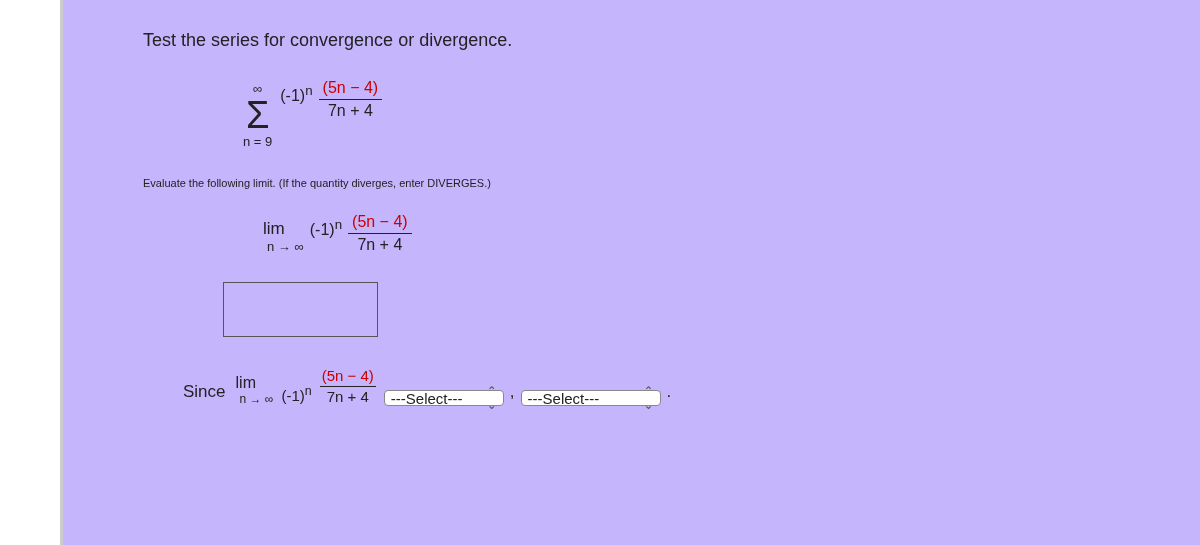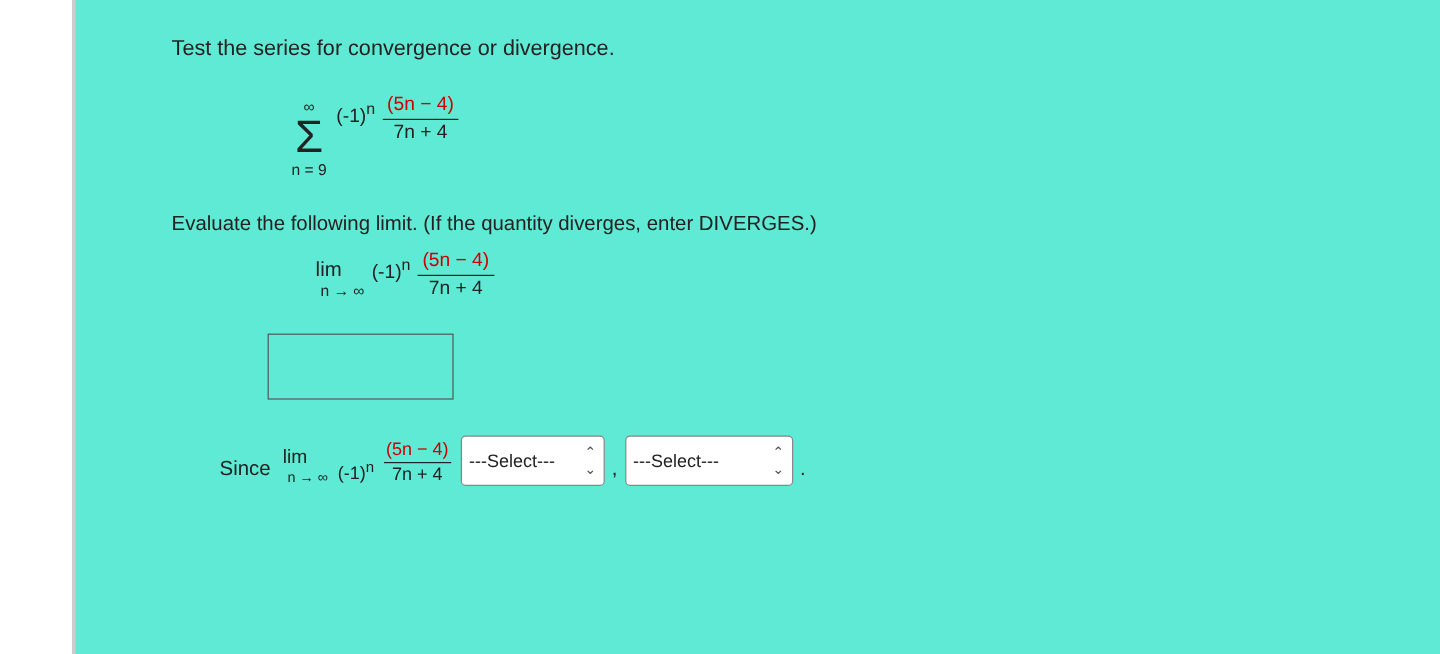--- a/index.html
+++ b/index.html
@@ -5,21 +5,21 @@
     * { box-sizing: border-box; margin: 0; padding: 0; }
     body {
       background: #fff;
       font-family: Arial, sans-serif;
       font-size: 16px;
       color: #222;
       width: 1200px;
       min-height: 545px;
     }
     .page {
-      background: #5eead4;
+      background: #c4b5fd;
       padding: 30px 60px 30px 80px;
       min-height: 545px;
       border-left: 3px solid #ccc;
       margin-left: 60px;
     }
     .problem-title {
       font-size: 18px;
       margin-bottom: 28px;
       color: #222;
     }
@@ -68,22 +68,22 @@
       color: #222;
     }
     .neg1n {
       font-size: 16px;
       color: #222;
       margin-top: 4px;
       margin-right: 2px;
       align-self: flex-start;
     }
     .evaluate-text {
-      font-size: 17px;
-      margin-bottom: 12px;
+      font-size: 11px;
+      margin-bottom: 24px;
       color: #222;
     }
     .limit-block {
       display: flex;
       align-items: flex-end;
       margin-left: 120px;
       margin-bottom: 28px;
     }
     .lim-label {
       display: flex;
@@ -139,21 +139,21 @@
     .select-dropdown {
       display: inline-flex;
       align-items: center;
       border: 1.5px solid #888;
       border-radius: 4px;
       padding: 4px 6px;
       font-size: 15px;
       color: #222;
       background: #fff;
       cursor: pointer;
-      height: 42px;
+      height: 16px;
       min-width: 120px;
     }
     .select-dropdown .chevron {
       margin-left: auto;
       font-size: 12px;
       color: #555;
     }
     .comma {
       font-size: 17px;
       color: #222;

